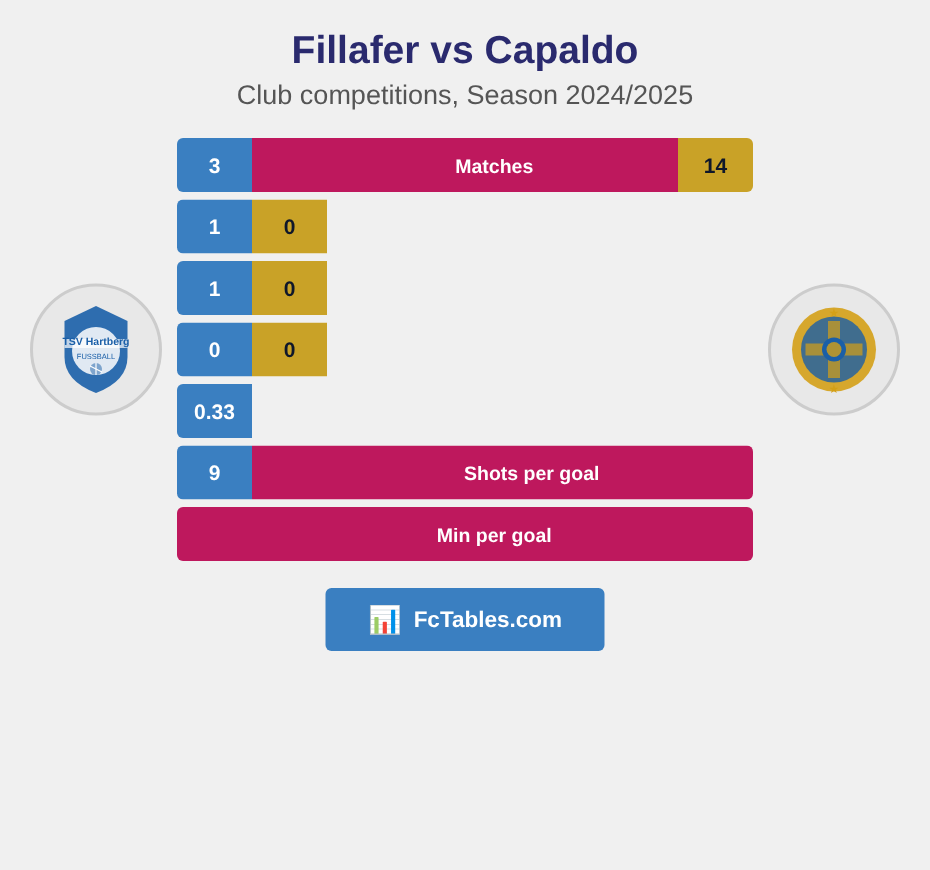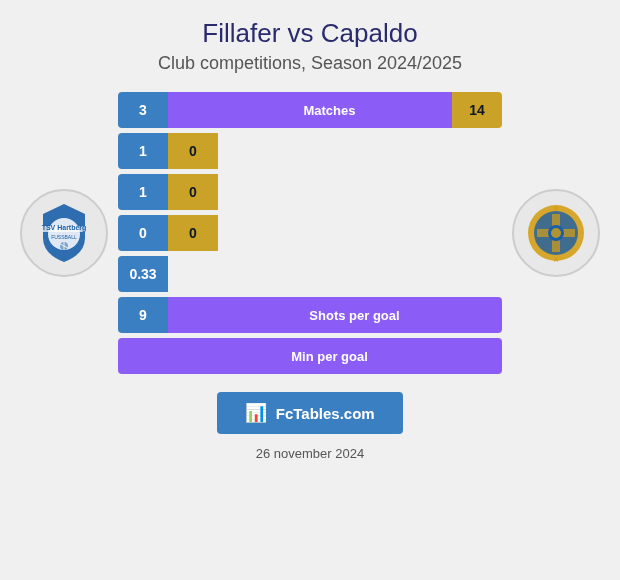--- a/index.html
+++ b/index.html
@@ -19,21 +19,21 @@
       height: 580px;
       background: #f0f0f0;
       display: flex;
       flex-direction: column;
       align-items: center;
       padding: 18px 20px 10px;
     }
 
     .title {
       font-size: 26px;
-      font-weight: normal;
+      font-weight: bold;
       color: #2a2a6e;
       margin-bottom: 4px;
       text-align: center;
     }
 
     .subtitle {
       font-size: 18px;
       color: #555;
       margin-bottom: 18px;
       text-align: center;
@@ -119,21 +119,21 @@
       min-width: 50px;
       display: flex;
       align-items: center;
       justify-content: center;
       font-weight: bold;
       font-size: 14px;
       color: #fff;
     }
     .dual-bar .center-label {
       flex: 1;
-      background: #8b5cf6;
+      background: #be185d;
       display: flex;
       align-items: center;
       justify-content: center;
       font-weight: bold;
       font-size: 13px;
       color: #fff;
       padding-left: 39px;
     }
     .dual-bar .right-val {
       background: #c9a227;
@@ -235,14 +235,13 @@
         <text x="37" y="66" text-anchor="middle" font-size="8" fill="#d4a017">★</text>
       </svg>
     </div>
   </div>
 
   <div class="fctables-banner">
     <span class="chart-icon">📊</span>
     <span>FcTables.com</span>
   </div>
 
-  <div class="footer-date">26 november 2024</div>
 </div>
 
 </body></html>

